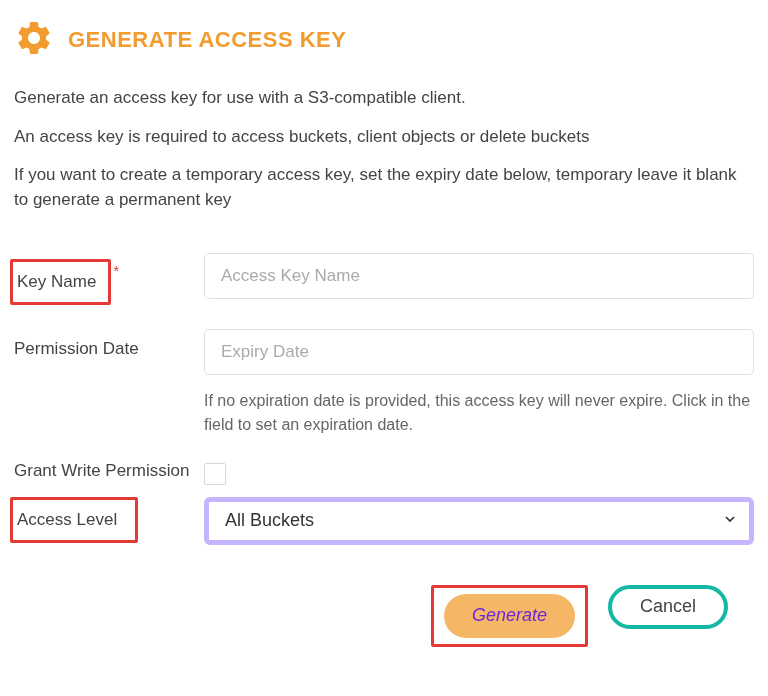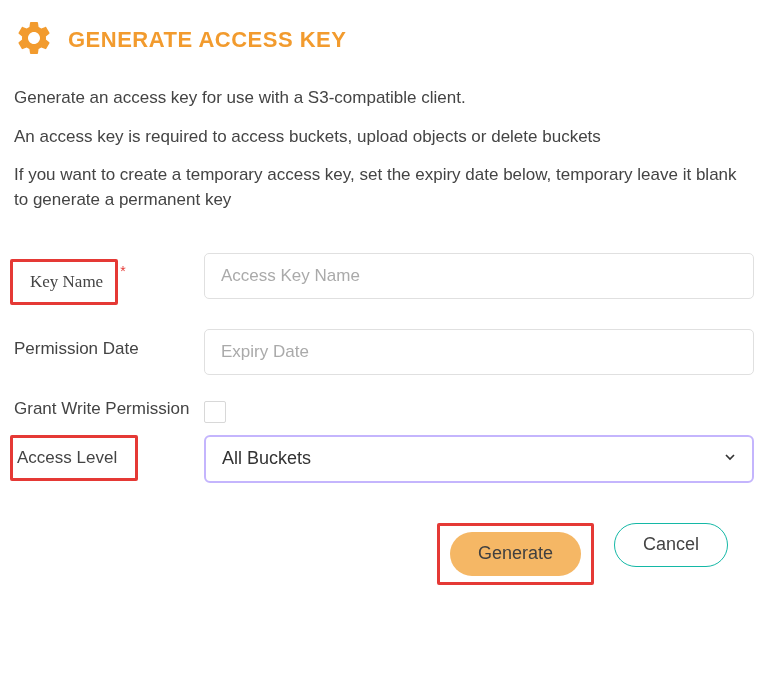--- a/index.html
+++ b/index.html
@@ -82,21 +82,21 @@
       background: #fff;
       cursor: pointer;
     }
     .select-wrap {
       position: relative;
       width: 100%;
     }
     .select {
       width: 100%;
       height: 48px;
-      border: 2px solid #c4b5fd;
+      border: 5px solid #c4b5fd;
       border-radius: 6px;
       padding: 0 16px;
       font-size: 18px;
       color: #333;
       background: #fff;
       display: flex;
       align-items: center;
       cursor: pointer;
     }
     .chevron {
@@ -119,37 +119,37 @@
       border-radius: 22px;
       font-size: 18px;
       cursor: pointer;
       display: flex;
       align-items: center;
       justify-content: center;
       border: none;
     }
     .btn-primary {
       background: #f5b765;
-      color: #404040;
+      color: #6d28d9;
+      font-style: italic;
     }
     .btn-secondary {
       background: #fff;
       color: #444;
-      border: 1px solid #14b8a6;
+      border: 4px solid #14b8a6;
     }
     .highlight-box {
       border: 3px solid #e53935;
       border-radius: 2px;
     }
     .hl-keyname {
       display: inline-block;
-      padding: 10px 12px 10px 17px;
+      padding: 10px 12px 10px 4px;
       margin-left: -4px;
       margin-top: -4px;
-      font-family: Liberation Serif, serif;
     }
     .hl-accesslevel {
       display: inline-block;
       padding: 10px 18px 10px 4px;
       margin-left: -4px;
     }
     .hl-generate {
       padding: 6px 10px;
     }
   </style>
@@ -159,38 +159,39 @@
 <div class="header">
   <span>
     <svg class="gear-icon" viewBox="0 0 24 24" fill="currentColor">
       <path d="M19.14,12.94c0.04-0.3,0.06-0.61,0.06-0.94c0-0.32-0.02-0.64-0.07-0.94l2.03-1.58c0.18-0.14,0.23-0.41,0.12-0.61 l-1.92-3.32c-0.12-0.22-0.37-0.29-0.59-0.22l-2.39,0.96c-0.5-0.38-1.03-0.7-1.62-0.94L14.4,2.81c-0.04-0.24-0.24-0.41-0.48-0.41 h-3.84c-0.24,0-0.43,0.17-0.47,0.41L9.25,5.35C8.66,5.59,8.12,5.92,7.63,6.29L5.24,5.33c-0.22-0.08-0.47,0-0.59,0.22L2.74,8.87 C2.62,9.08,2.66,9.34,2.86,9.48l2.03,1.58C4.84,11.36,4.8,11.69,4.8,12s0.02,0.64,0.07,0.94l-2.03,1.58 c-0.18,0.14-0.23,0.41-0.12,0.61l1.92,3.32c0.12,0.22,0.37,0.29,0.59,0.22l2.39-0.96c0.5,0.38,1.03,0.7,1.62,0.94l0.36,2.54 c0.05,0.24,0.24,0.41,0.48,0.41h3.84c0.24,0,0.44-0.17,0.47-0.41l0.36-2.54c0.59-0.24,1.13-0.56,1.62-0.94l2.39,0.96 c0.22,0.08,0.47,0,0.59-0.22l1.92-3.32c0.12-0.22,0.07-0.47-0.12-0.61L19.14,12.94z M12,15.6c-1.98,0-3.6-1.62-3.6-3.6 s1.62-3.6,3.6-3.6s3.6,1.62,3.6,3.6S13.98,15.6,12,15.6z"></path>
     </svg>
   </span>
   <h1 class="page-title">GENERATE ACCESS KEY</h1>
 </div>
 
 <p class="description">Generate an access key for use with a S3-compatible client.</p>
-<p class="description">An access key is required to access buckets, upload objects or delete buckets</p>
+<p class="description">An access key is required to access buckets, client objects or delete buckets</p>
 <p class="description">If you want to create a temporary access key, set the expiry date below, temporary leave it blank to generate a permanent key</p>
 
 <div class="form-row" style="margin-top:40px;">
   <div class="form-label">
     <span class="highlight-box hl-keyname">
       <span>Key Name</span>
     </span><span class="required-star">*</span>
   </div>
   <div class="form-field">
     <input type="text" class="text-input" placeholder="Access Key Name" style="">
   </div>
 </div>
 
 <div class="form-row">
   <div class="form-label">Permission Date</div>
   <div class="form-field">
     <input type="text" class="text-input" placeholder="Expiry Date" style="">
+    <p class="help-text">If no expiration date is provided, this access key will never expire. Click in the field to set an expiration date.</p>
   </div>
 </div>
 
 <div class="form-row">
   <div class="form-label" style="padding-top:0;">Grant Write Permission</div>
   <div class="form-field">
     <div class="checkbox-box"></div>
   </div>
 </div>
 

